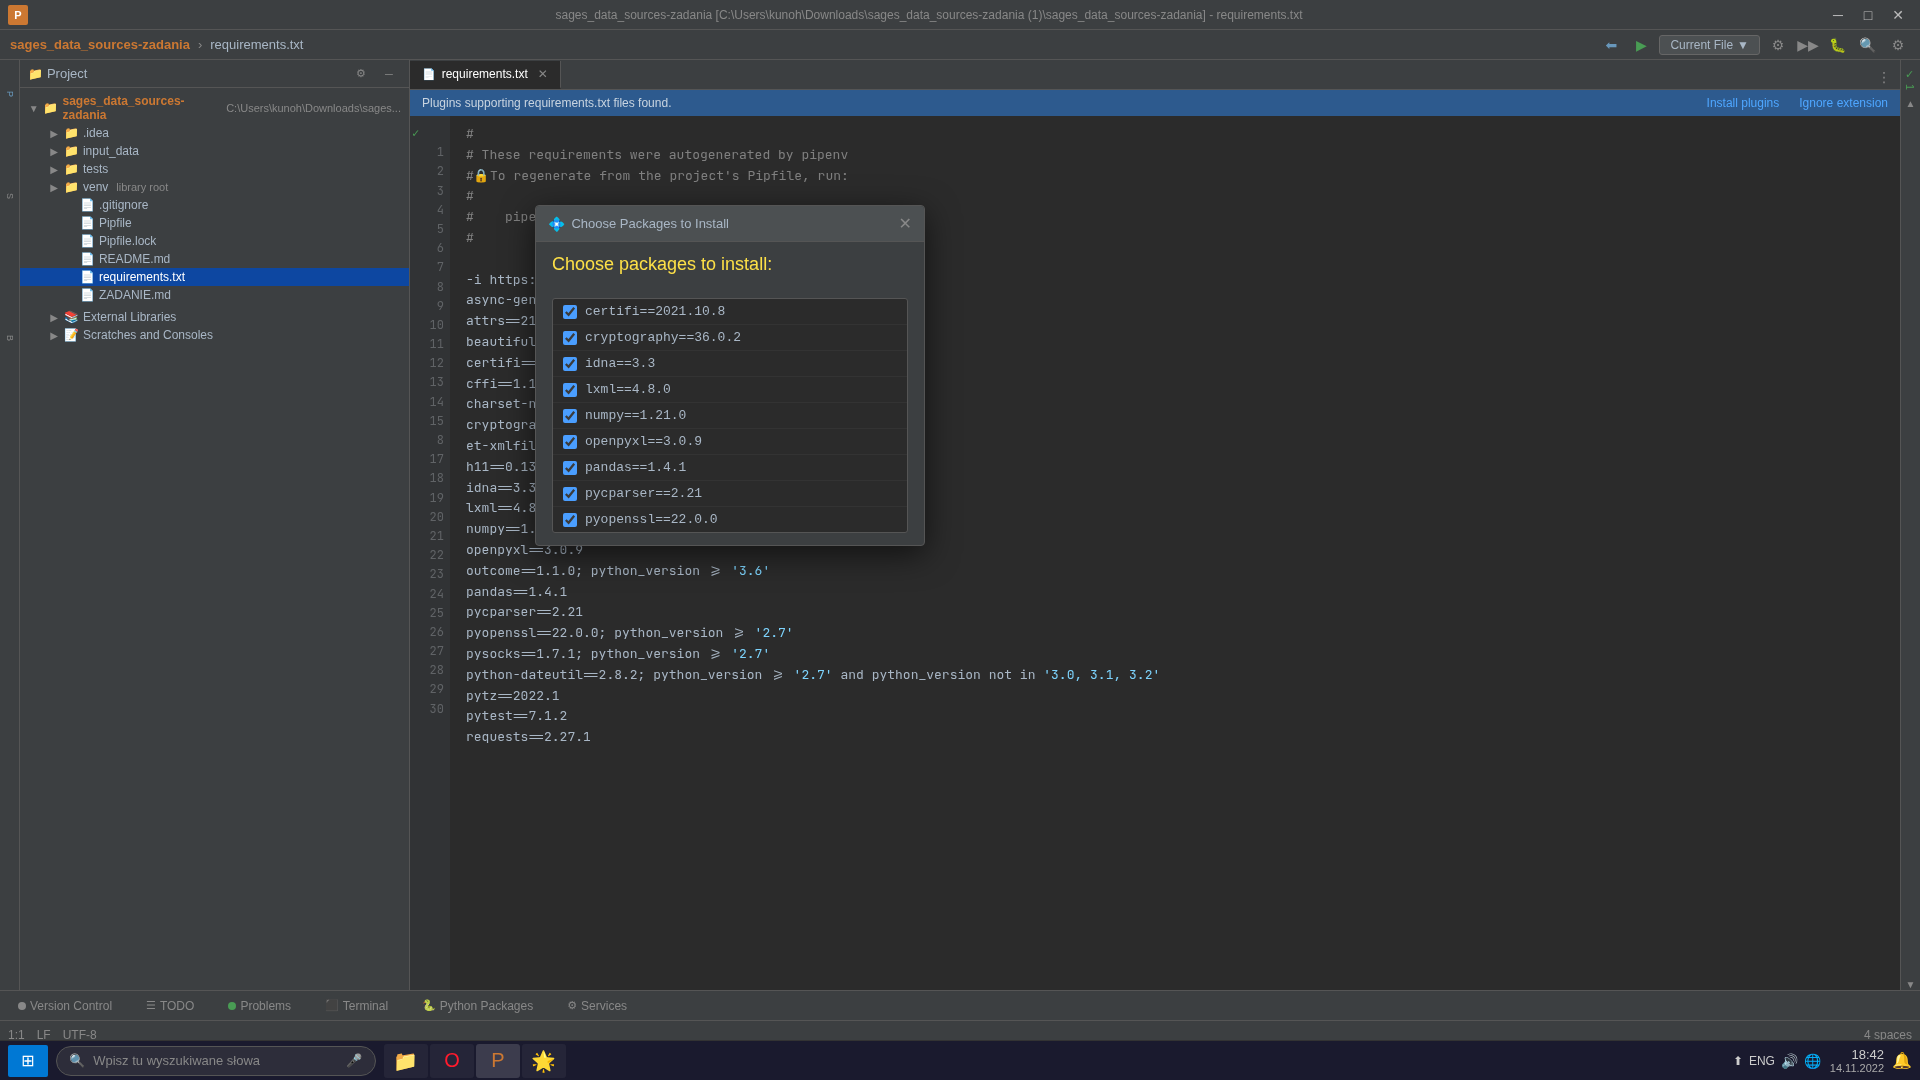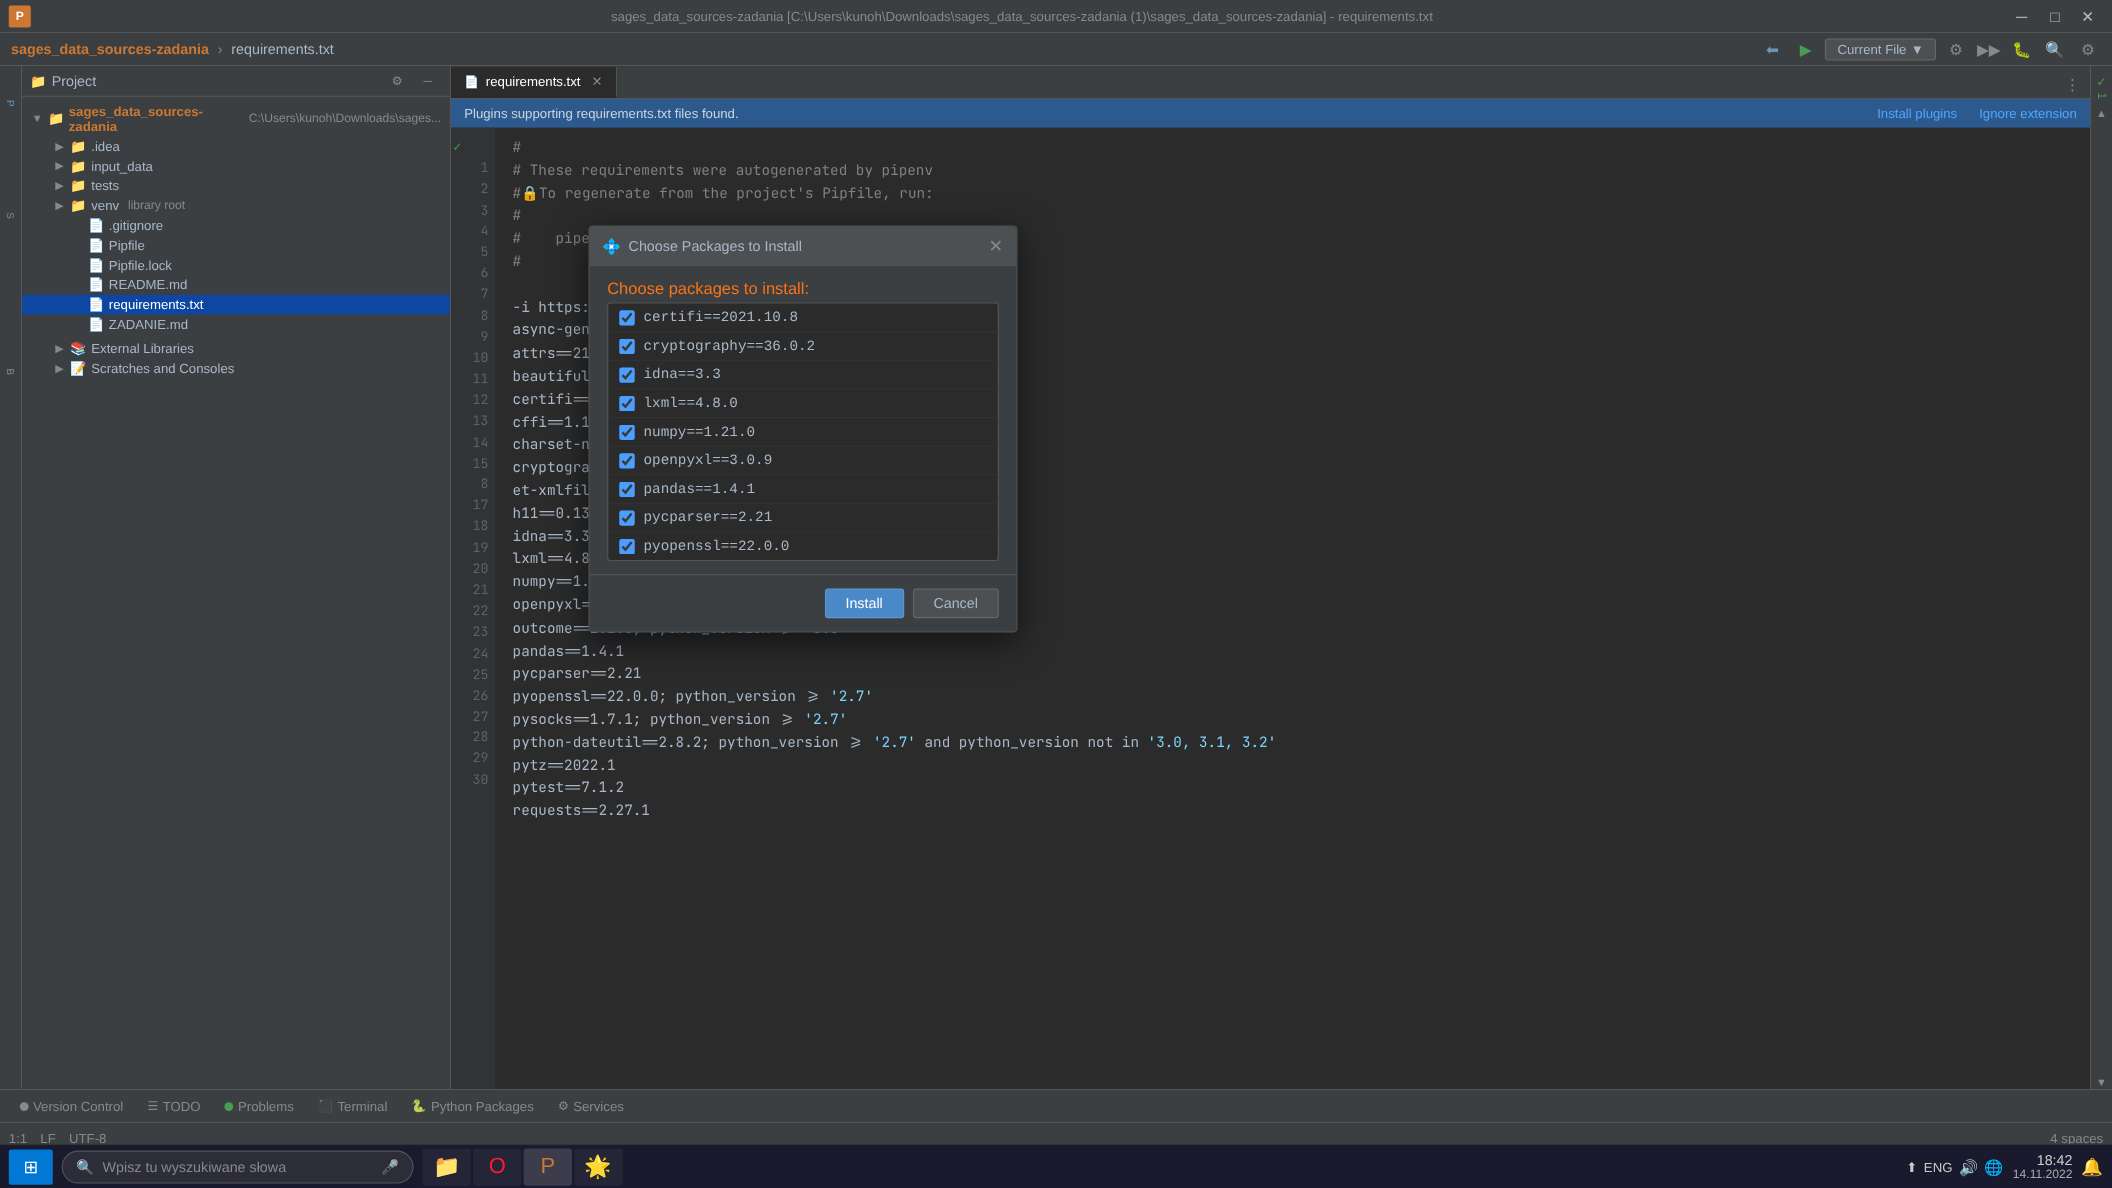--- a/index.html
+++ b/index.html
@@ -186,21 +186,21 @@
     #status-bar .status-right { margin-left: auto; display: flex; gap: 12px; }
 
     
     #bottom-tabs {
       height: 30px;
       background: #3c3f41;
       border-top: 1px solid #555;
       display: flex;
       align-items: center;
       padding: 6px 8px;
-      gap: 2px;
+      gap: 14px;
     }
     .bottom-tab { padding: 2px 10px; color: #888; cursor: pointer; font-size: 12px; display: flex; align-items: center; gap: 4px; border-radius: 3px; }
     .bottom-tab .dot { width: 8px; height: 8px; border-radius: 50%; }
     .bottom-tab .dot.green { background: #499c54; }
     .bottom-tab .dot.gray { background: #888; }
 
     
     #taskbar {
       height: 40px;
       background: #1a1a2e;
@@ -264,21 +264,21 @@
       padding: 0 12px;
       border-bottom: 1px solid #555;
     }
     #modal-header .modal-icon { margin-right: 6px; font-size: 14px; color: #6897bb; }
     #modal-header .modal-title { font-size: 13px; color: #a9b7c6; flex: 1; font-weight: 500; }
     #modal-header .modal-close { color: #888; cursor: pointer; font-size: 16px; }
 
     #modal-body {
       padding: 12px 16px;
     }
-    #modal-body .modal-subtitle { font-size: 15px; color: #f97316; margin-bottom: 4px; }
+    #modal-body .modal-subtitle { font-size: 18px; color: #fde047; margin-bottom: 23px; }
 
     #packages-list {
       max-height: 280px;
       overflow-y: auto;
       border: 1px solid #555;
       background: #2b2b2b;
       border-radius: 3px;
     }
     .package-item {
       display: flex;
@@ -626,24 +626,20 @@
           <div class="package-item">
             <input type="checkbox" checked="" style="">
             <span class="pkg-name">pycparser==2.21</span>
           </div>
           <div class="package-item">
             <input type="checkbox" checked="" style="">
             <span class="pkg-name">pyopenssl==22.0.0</span>
           </div>
         </div>
     </div>
-    <div id="modal-footer">
-      <button class="modal-btn primary">Install</button>
-      <button class="modal-btn secondary">Cancel</button>
-    </div>
   </div>
 </div>
 
 <div id="taskbar">
   <div class="start-btn">⊞</div>
   <div class="search-box">
     <span style="color:#888;">🔍</span>
     <span>Wpisz tu wyszukiwane słowa</span>
     <span style="margin-left:auto;">🎤</span>
   </div>

